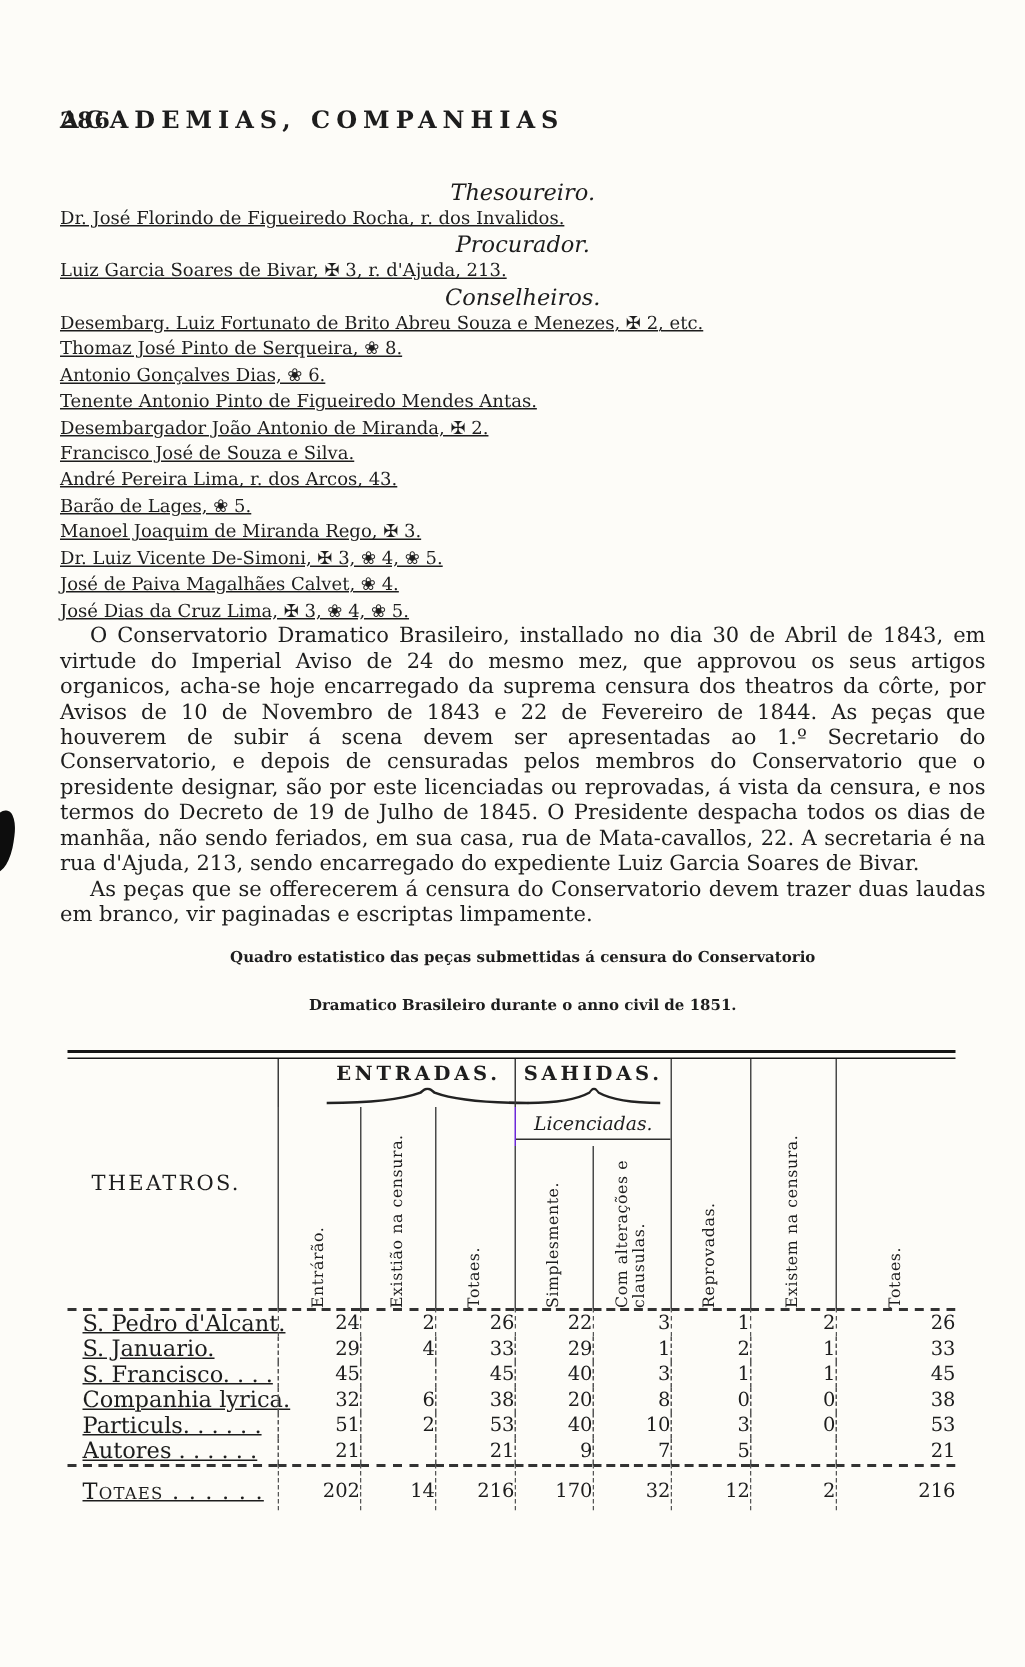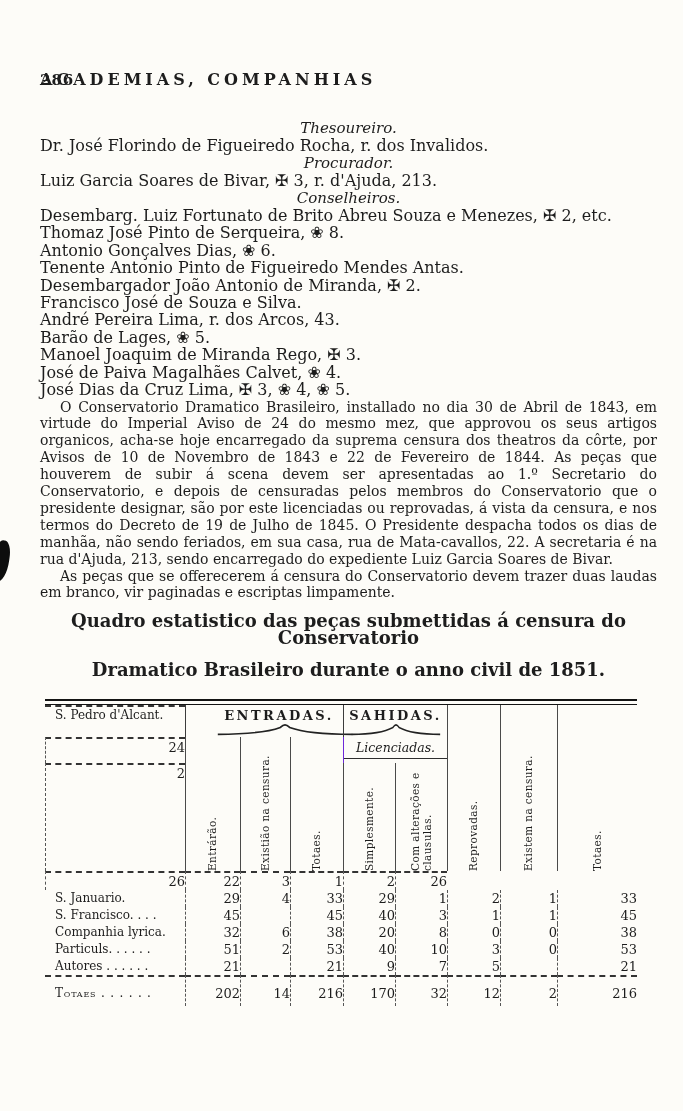--- a/index.html
+++ b/index.html
@@ -11,25 +11,25 @@
     position:relative;
     overflow:hidden;
   }
   .page { padding:70px 26px 0 40px; }
 
   .header-row { position:relative; height:20px; margin-bottom:30px; }
   .page-num { position:absolute; left:0; top:1px; font-weight:bold; font-size:15px; letter-spacing:1px; }
   .page-title { font-weight:bold; font-size:16px; letter-spacing:4px; }
 
   .center-it { text-align:center; font-style:italic; font-size:15px; line-height:17.4px; }
-  .line { font-size:16px; line-height:17.4px; white-space:nowrap; }
+  .line { font-size:12px; line-height:17.4px; white-space:nowrap;text-decoration:underline; }
 
   .para { font-size:14px; line-height:16.9px; text-align:justify; text-indent:20px; margin:0; }
 
-  .tbl-title { font-weight:bold; font-size:18px; text-align:center; line-height:16.5px; margin-top:12px; }
+  .tbl-title { font-weight:bold; font-size:10px; text-align:center; line-height:16.5px; margin-top:12px; }
   .tbl-title .t2 { display:block;margin-top:16px; }
 
   .dbl-rule { width:592px; margin:20px 0 0 5px; height:3px;
     border-top:2px solid #141414; border-bottom:1px solid #141414; }
 
   .ctable {
     width:592px; margin-left:5px;
     display:grid;
     grid-template-columns:140px 55px 50px 53px 52px 52px 53px 57px 80px;
     grid-template-rows:32px 26px 108px;
@@ -45,21 +45,21 @@
          font-size:12.5px; padding-top:3px; }
   .lic .ul { display:inline-block; border-bottom:1px solid #2e2e2e; padding:0 12px 3px; }
   .rot { border-left:1px solid #4a4a4a; display:flex; justify-content:center; overflow:hidden; }
   .rot span { writing-mode:vertical-rl; transform:rotate(180deg); height:100%;
               font-size:10.5px; line-height:11.5px; letter-spacing:0.4px; padding-top:6px;
               max-height:100%; }
   .r23 { grid-row:2/4; }
   .r3  { grid-row:3; }
   .r13 { grid-row:1/4; }
 
-  .bl { grid-column:1; font-size:12px; line-height:17px; padding-left:10px; white-space:nowrap; }
+  .bl { grid-column:1; font-size:15px; line-height:17px; padding-left:10px; white-space:nowrap;text-decoration:underline; }
   .v  { border-left:1px dashed #555; text-align:right; font-size:13px; line-height:17px; }
   .sep { border-top:2px dashed #333; }
   .tot { border-top:2px dashed #333; padding-top:8px; padding-bottom:4px; }
   .sc { font-variant:small-caps; letter-spacing:0.8px; }
 
   .blot { position:absolute; left:-9px; top:540px; width:18px; height:42px;
           background:#0d0d0d; border-radius:60% 40% 55% 45%; transform:rotate(8deg); }
 </style>
 </head>
 <body>
@@ -82,35 +82,37 @@
   <div class="center-it">Conselheiros.</div>
   <div class="line">Desembarg. Luiz Fortunato de Brito Abreu Souza e Menezes, ✠ 2, etc.</div>
   <div class="line">Thomaz José Pinto de Serqueira, ❀ 8.</div>
   <div class="line">Antonio Gonçalves Dias, ❀ 6.</div>
   <div class="line">Tenente Antonio Pinto de Figueiredo Mendes Antas.</div>
   <div class="line">Desembargador João Antonio de Miranda, ✠ 2.</div>
   <div class="line">Francisco José de Souza e Silva.</div>
   <div class="line">André Pereira Lima, r. dos Arcos, 43.</div>
   <div class="line">Barão de Lages, ❀ 5.</div>
   <div class="line">Manoel Joaquim de Miranda Rego, ✠ 3.</div>
+  <div class="line">Dr. Luiz Vicente De-Simoni, ✠ 3, ❀ 4, ❀ 5.</div>
   <div class="line">José de Paiva Magalhães Calvet, ❀ 4.</div>
   <div class="line">José Dias da Cruz Lima, ✠ 3, ❀ 4, ❀ 5.</div>
 
   <p class="para">O Conservatorio Dramatico Brasileiro, installado no dia 30 de Abril de 1843, em virtude do Imperial Aviso de 24 do mesmo mez, que approvou os seus artigos organicos, acha-se hoje encarregado da suprema censura dos theatros da côrte, por Avisos de 10 de Novembro de 1843 e 22 de Fevereiro de 1844. As peças que houverem de subir á scena devem ser apresentadas ao 1.º Secretario do Conservatorio, e depois de censuradas pelos membros do Conservatorio que o presidente designar, são por este licenciadas ou reprovadas, á vista da censura, e nos termos do Decreto de 19 de Julho de 1845. O Presidente despacha todos os dias de manhãa, não sendo feriados, em sua casa, rua de Mata-cavallos, 22. A secretaria é na rua d'Ajuda, 213, sendo encarregado do expediente Luiz Garcia Soares de Bivar.</p>
   <p class="para">As peças que se offerecerem á censura do Conservatorio devem trazer duas laudas em branco, vir paginadas e escriptas limpamente.</p>
 
   <div class="tbl-title">
     <span>Quadro estatistico das peças submettidas á censura do Conservatorio</span>
     <span class="t2">Dramatico Brasileiro durante o anno civil de 1851.</span>
   </div>
 
   <div class="dbl-rule"></div>
 
   <div class="ctable">
 
+    <div class="hl">THEATROS.</div>
 
     <div class="grp" style="grid-row:1; grid-column:2/5;padding-left:29px;">
       <div class="gt">ENTRADAS.</div>
       <svg class="brace" width="140" height="12" viewBox="0 0 150 14" preserveAspectRatio="none">
         <path d="M3 12 C30 12 55 10 70 4 C72 2 74 1 75 1 C76 1 78 2 80 4 C95 10 120 12 147 12" stroke="#222" stroke-width="2" fill="none"></path>
       </svg>
     </div>
 
     <div class="grp" style="grid-row:1; grid-column:5/7;">
       <div class="gt">SAHIDAS.</div>

